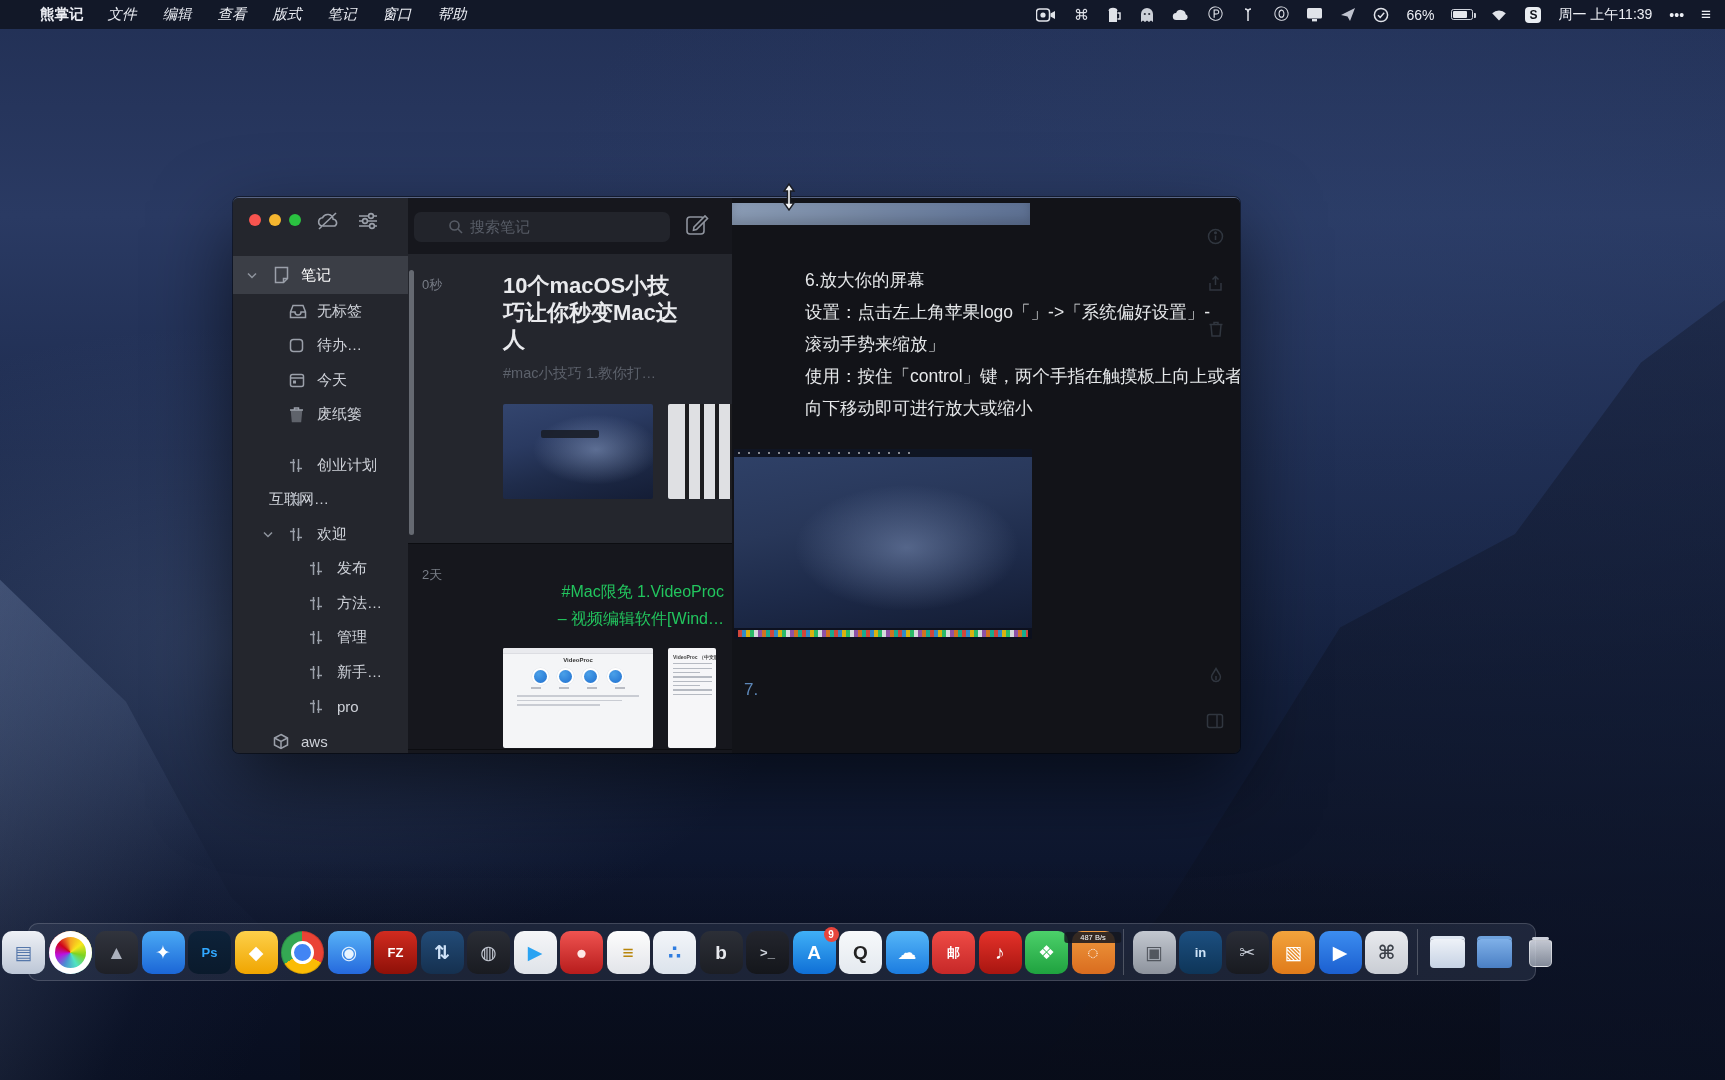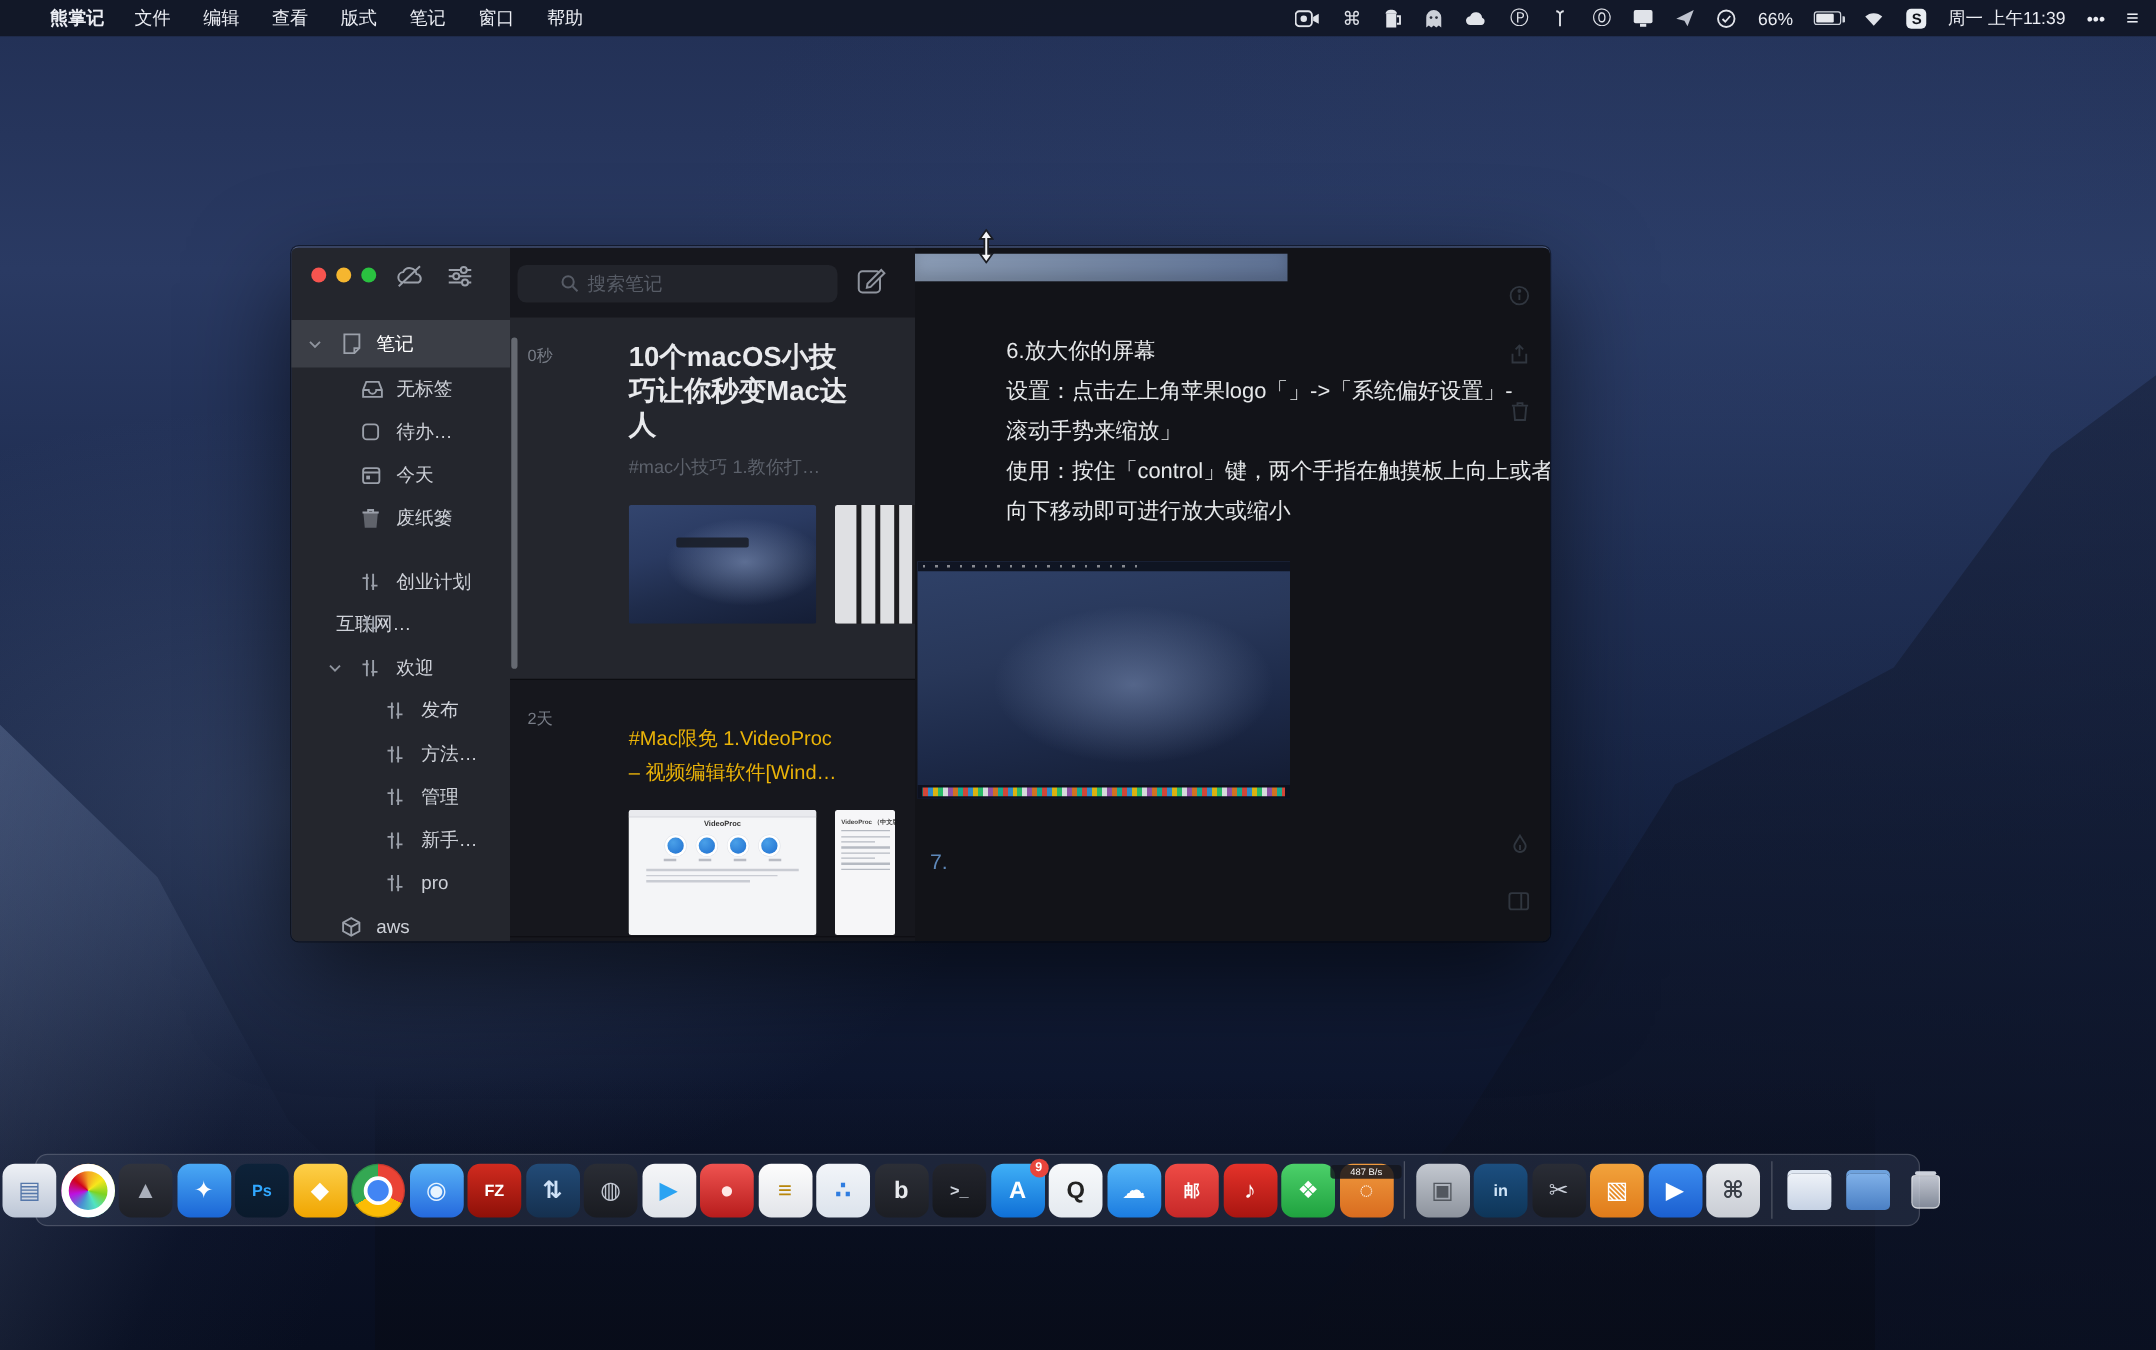--- a/index.html
+++ b/index.html
@@ -23,21 +23,21 @@
   .dune3 { left:300px; bottom:0; width:1200px; height:220px;
     background:linear-gradient(180deg, rgba(25,35,60,.0), rgba(8,12,24,.8)); }
 
   
   .menubar { position:absolute; left:0; top:0; width:100%; height:29px;
     background:rgba(16,20,34,.88); display:flex; align-items:center;
     color:#eceef4; font-size:14.5px; z-index:50; }
   .mb-left { display:flex; align-items:center; gap:0; }
   .mb-apple { font-size:15px; padding:0 18px 0 22px; }
   .mb-app { font-weight:bold; margin-right:24px; }
-  .mb-menu { margin-right:26px; }
+  .mb-menu { margin-right:26px;font-style:italic; }
   .mb-right { margin-left:auto; display:flex; align-items:center; gap:17px; padding-right:14px; }
   .mb-ic { display:inline-flex; align-items:center; justify-content:center; height:18px; min-width:16px; opacity:.95; }
   .mb-ic svg { display:block; }
   .mb-text { font-size:14px; }
   .batt { position:relative; width:22px; height:11px; border:1px solid rgba(240,243,250,.9); border-radius:2.5px; }
   .batt::after { content:""; position:absolute; right:-4px; top:3px; width:2px; height:5px; background:rgba(240,243,250,.9); border-radius:0 1px 1px 0; }
   .batt i { position:absolute; left:1px; top:1px; bottom:1px; width:66%; background:#f2f4f8; border-radius:1px; }
   .sapp { width:16px; height:16px; border-radius:4px; background:#e9edf2; color:#10131b; font-weight:bold; font-size:12px; display:flex; align-items:center; justify-content:center; }
 
   
@@ -81,21 +81,21 @@
       radial-gradient(90px 50px at 62% 48%, rgba(140,160,200,.55), transparent 70%),
       linear-gradient(165deg,#33456e 0%,#2a3a61 35%,#1f2c4b 62%,#141d35 100%); }
   .t-desktop { width:150px; height:95px; }
   .t-desktop .tip { position:absolute; left:38px; top:26px; width:58px; height:8px; background:#1a1e28; border-radius:2px; opacity:.9; }
   .t-keys { width:66px; height:95px; background-color:#1d1d20;
      background-image:
        repeating-linear-gradient(90deg,#dfe0e3 0 11px, #1d1d20 11px 15px),
        repeating-linear-gradient(0deg, rgba(29,29,32,0) 0 11px, #1d1d20 11px 15px);
      background-position:6px 8px; }
   .note2 { height:206px; background:#16171d; }
-  .note2 .line { padding-top:0; font-size:16px; color:#eab308; line-height:27px; }
+  .note2 .line { padding-top:0; font-size:16px; color:#22c55e; line-height:27px;text-align:right; }
   .note2 .lines { padding-top:34px; }
   .t-vproc { width:150px; height:100px; background:#f4f5f7; }
   .t-vproc .bar { height:6px; background:#e9eaee; border-bottom:1px solid #dcdde2; }
   .t-vproc .vtitle { text-align:center; font-size:6px; color:#333; margin-top:3px; font-weight:bold; }
   .t-vproc .circles { display:flex; justify-content:center; gap:12px; margin-top:7px; }
   .t-vproc .circles i { width:13px; height:13px; border-radius:50%; background:radial-gradient(circle at 35% 30%, #4aa0e8, #1f6fd0); box-shadow:0 0 0 2px #fff,0 0 0 2.5px #e3e5ea; }
   .t-vproc .cap { display:flex; justify-content:center; gap:18px; margin-top:4px; }
   .t-vproc .cap i { width:10px; height:2px; background:#b9bcc4; }
   .t-vproc .para { margin:6px 14px 0; height:1.5px; background:#c9ccd3; }
   .t-vproc .para.s { margin-top:3px; width:70%; }

